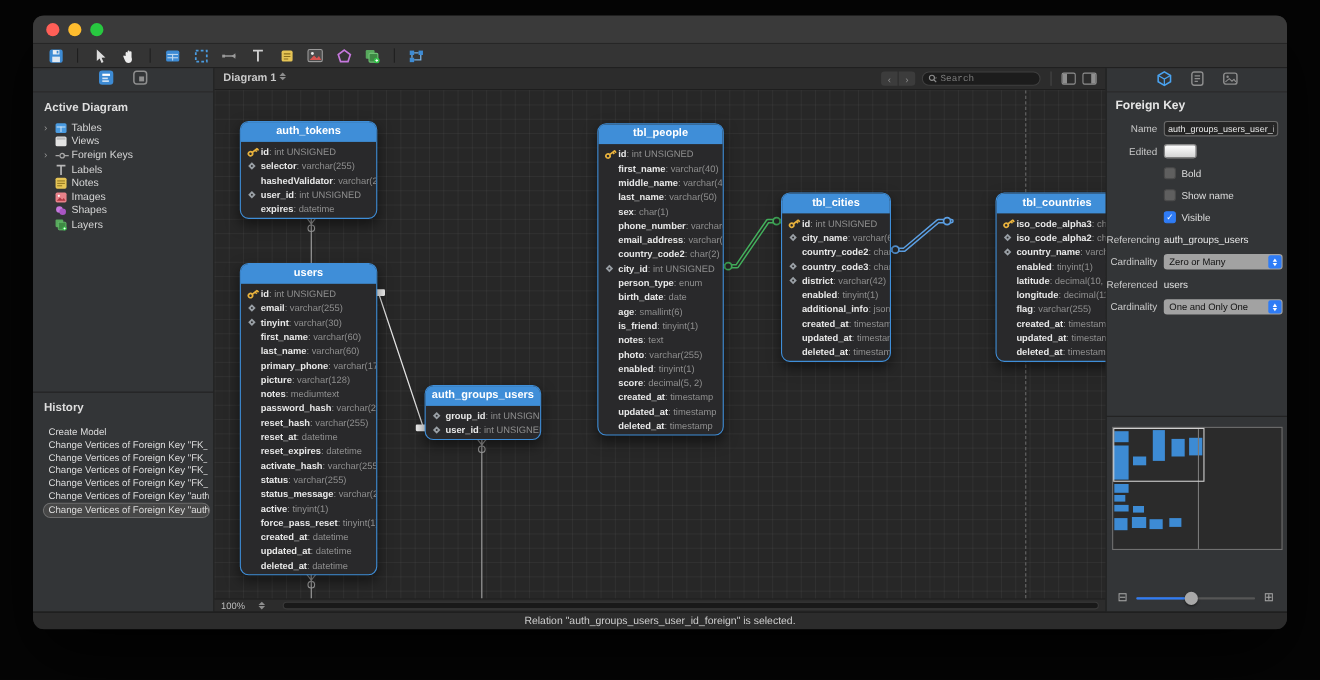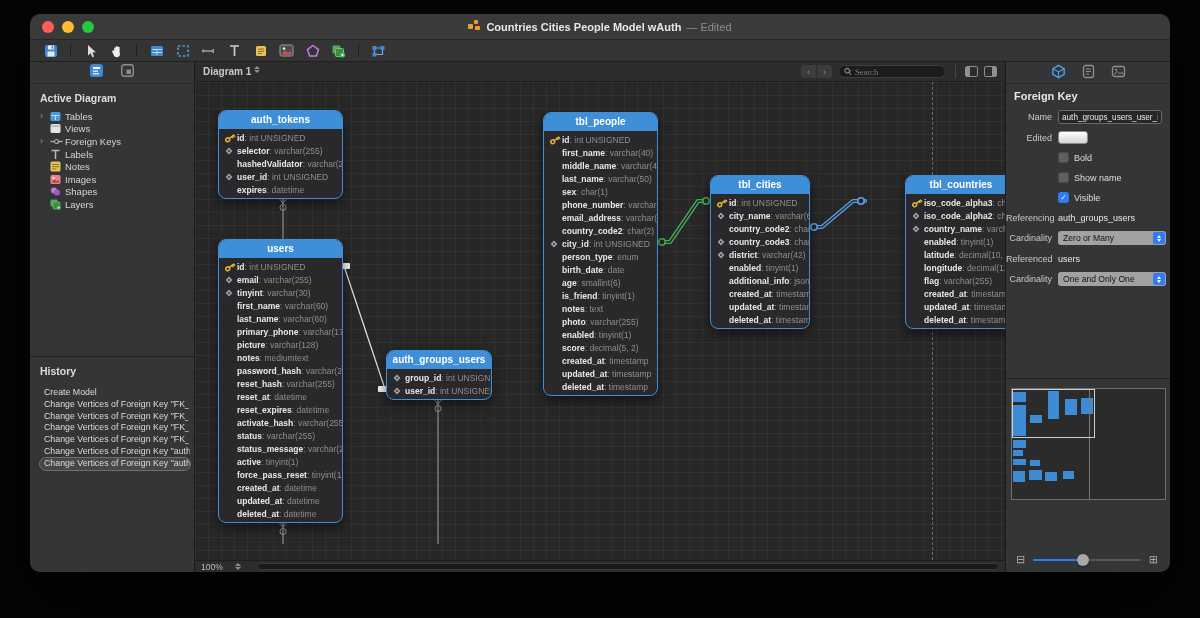--- a/index.html
+++ b/index.html
@@ -41,21 +41,21 @@
   .diagram-tab { font-size:10px; font-weight:bold; color:#c9c9c9; display:flex; align-items:flex-start; gap:3px; }
   .stepper { display:inline-flex; flex-direction:column; gap:1px; }
   .stepper i { width:0; height:0; border-left:3px solid transparent; border-right:3px solid transparent; }
   .stepper i.up { border-bottom:3px solid #8e8e8e; }
   .stepper i.dn { border-top:3px solid #8e8e8e; }
   .ct-spacer { flex:1; }
   .navbtns { display:flex; gap:1px; }
   .navbtn { width:15px; height:13px; background:#3c3c3c; color:#8f8f8f; font-size:9px; display:flex; align-items:center; justify-content:center; }
   .navbtn.l { border-radius:3px 0 0 3px; } .navbtn.rr { border-radius:0 3px 3px 0; }
   .searchbox { width:108px; height:13px; background:#1c1c1c; border:1px solid #3f3f3f; border-radius:7px; display:flex; align-items:center; padding:0 5px; gap:3px; }
-  .searchbox input { background:transparent; border:none; outline:none; color:#cfcfcf; font-size:8.5px; width:85px; font-family:Liberation Serif, serif; }
+  .searchbox input { background:transparent; border:none; outline:none; color:#cfcfcf; font-size:8.5px; width:85px; font-family:Liberation Mono, monospace; }
   .searchbox input::placeholder { color:#7d7d7d; }
   .vdiv { width:1px; height:13px; background:#474747; margin:0 3px; }
   .ptoggle { width:13px; height:11px; border:1px solid #8f8f8f; border-radius:2px; position:relative; }
   .ptoggle.a::before { content:""; position:absolute; left:0; top:0; bottom:0; width:4px; background:#8f8f8f; }
   .ptoggle.b::before { content:""; position:absolute; right:0; top:0; bottom:0; width:4px; background:#8f8f8f; }
 
   .canvas { flex:1; position:relative; overflow:hidden; background-color:#272727;
     background-image:linear-gradient(rgba(255,255,255,.045) 1px, transparent 1px), linear-gradient(90deg, rgba(255,255,255,.045) 1px, transparent 1px);
     background-size:13px 13px; }
   .pagebreak { position:absolute; top:0; bottom:0; width:0; border-left:1px dashed #6a6a6a; }
@@ -110,31 +110,20 @@
 </head>
 <body>
 
 <div class="window">
 
   <div class="titlebar">
     <div class="lights">
       <div class="light r"></div>
       <div class="light y"></div>
       <div class="light g"></div>
-    </div>
-    <div class="title-wrap">
-      <span>
-        <svg width="13" height="11" viewBox="0 0 13 11">
-            <rect x="0" y="4" width="5" height="5" rx="1" fill="#ef9a2e"></rect>
-            <rect x="6" y="0" width="4" height="4" rx="1" fill="#ef9a2e"></rect>
-            <rect x="7" y="6" width="5" height="4" rx="1" fill="#ef9a2e"></rect>
-          </svg>
-      </span>
-      <span>Countries Cities People Model wAuth</span>
-      <span class="edited">— Edited</span>
     </div>
   </div>
 
   <div class="toolbar">
     <span class="tb-ic">
         <svg width="14" height="14" viewBox="0 0 14 14">
           <rect x="1" y="1" width="12" height="12" rx="2" fill="#3d8bd4"></rect>
           <rect x="4" y="1.5" width="6" height="4" fill="#e8eef5"></rect>
           <rect x="7.5" y="2.2" width="1.6" height="2.4" fill="#3d8bd4"></rect>
           <rect x="3.5" y="7.5" width="7" height="5" fill="#dfe8f2"></rect>
@@ -953,13 +942,16 @@
             <span class="track"></span>
               <span class="fill"></span>
               <span class="knob"></span>
           </span>
           <span class="szbtn">⊞</span>
         </div>
       </div>
     </div>
   </div>
 
+  <div class="statusbar">
+    <span>Relation "auth_groups_users_user_id_foreign" is selected.</span>
+  </div>
 </div>
 
 </body></html>

